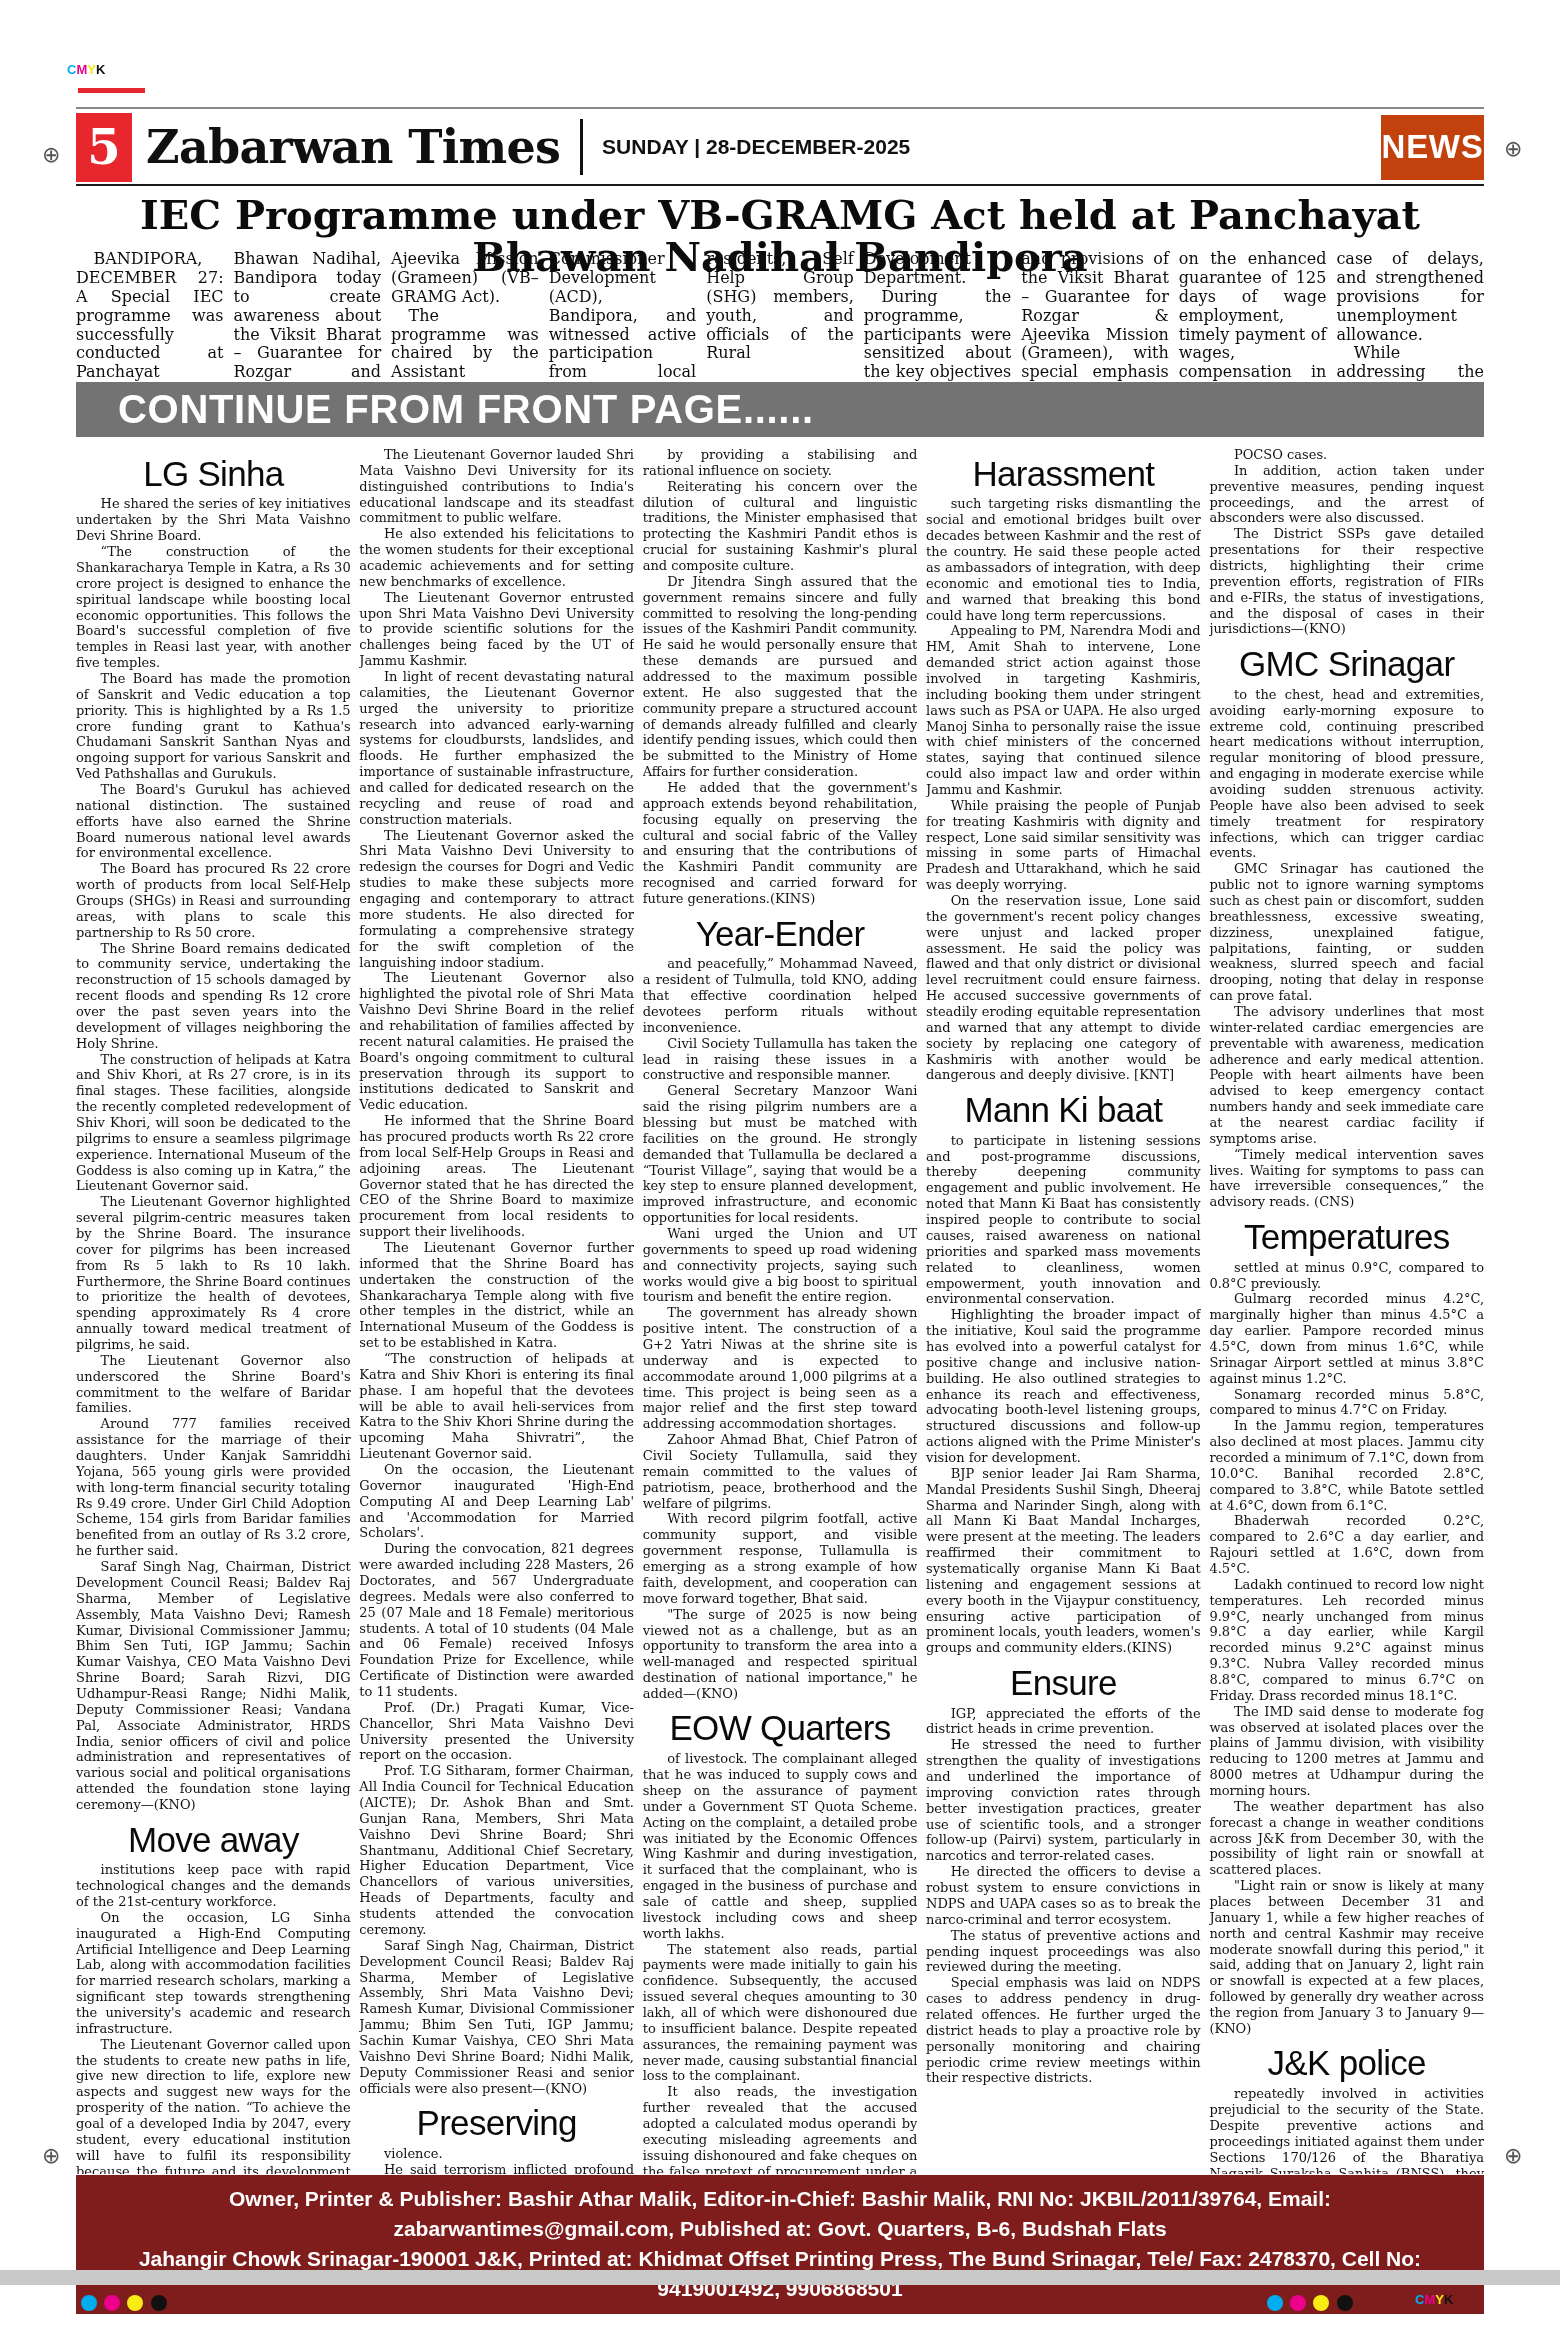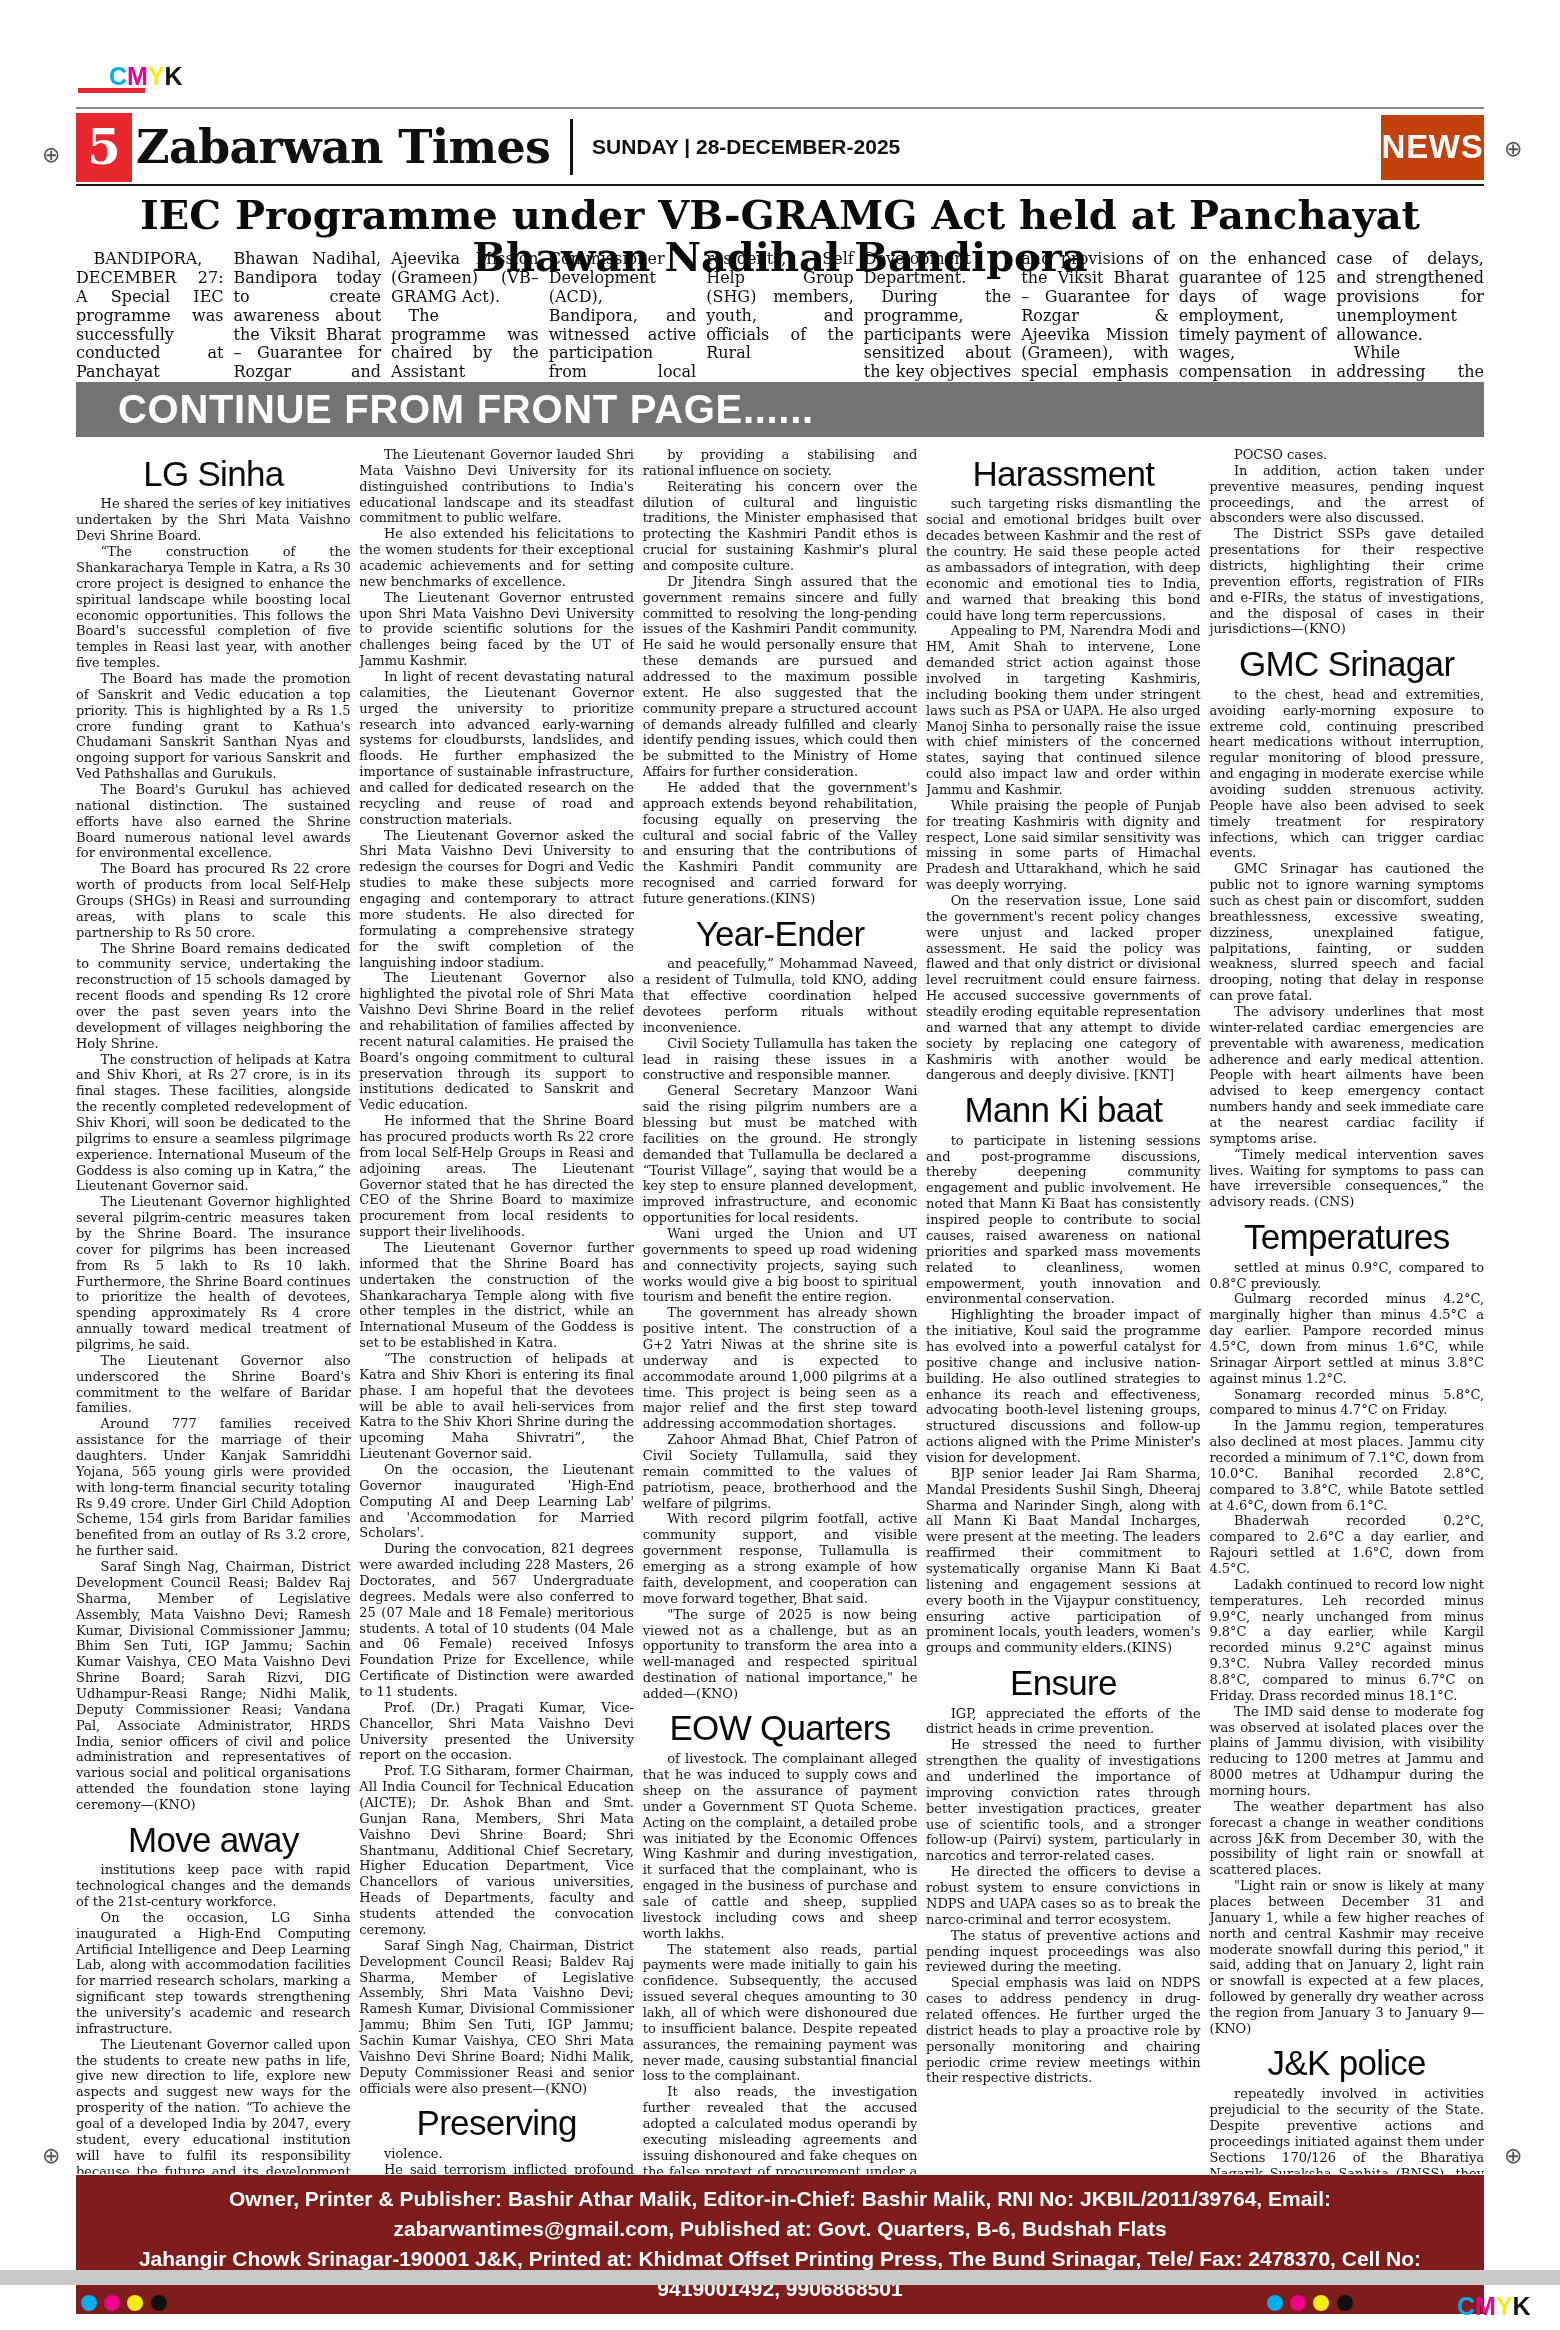--- a/index.html
+++ b/index.html
@@ -1,20 +1,20 @@
 <!DOCTYPE html>
 <html style="font-size:11.6px"><head>
 <meta charset="utf-8">
 <style>
   html,body{margin:0;padding:0;background:#ffffff;}
   #page{position:relative;width:1561px;height:2330px;background:#fff;overflow:hidden;
         font-family:"DejaVu Serif",serif;color:#0e0e0e;}
   .abs{position:absolute;}
   
-  .cmyk{font-family:"Liberation Sans",sans-serif;font-weight:bold;font-size:25px;letter-spacing:0px;margin-left:42px;}
+  .cmyk{font-family:"Liberation Sans",sans-serif;font-weight:bold;font-size:13px;letter-spacing:0px;}
   .cmyk .c{color:#00aeef}.cmyk .m{color:#ec008c}.cmyk .y{color:#f7ec13}.cmyk .k{color:#111}
   .regmark{color:#555;font-size:22px;font-family:"DejaVu Sans",sans-serif;}
   .reg-redbar{background:#e8262d;height:5px;}
   .dotrow span{display:inline-block;width:16px;height:16px;border-radius:50%;margin-right:7.2px;}
   
   .rule-top{background:#8a8a8a;height:2.2px;}
   .rule-bot{background:#1a1a1a;height:2.2px;}
   .page-badge{background:#e8262d;color:#fff;width:56px;height:69px;
       font-family:"DejaVu Serif",serif;font-weight:bold;font-size:48px;
       display:flex;align-items:center;justify-content:center;}
@@ -54,21 +54,21 @@
   <div class="abs regmark" style="left:42px;top:142px;">⊕</div>
   <div class="abs regmark" style="left:1504px;top:136px;">⊕</div>
   <div class="abs regmark" style="left:42px;top:2143px;">⊕</div>
   <div class="abs regmark" style="left:1504px;top:2143px;">⊕</div>
 
   <div class="abs rule-top" style="left:76px;top:107px;width:1408px;"></div>
   <div class="abs" style="left:76px;top:112px;width:1408px;height:70px;display:flex;align-items:center;">
     <div class="page-badge">
         <span>5</span>
       </div>
-    <div class="paper-name" style="margin-left:4px;">Zabarwan Times</div>
+    <div class="paper-name" style="margin-left:14px;">Zabarwan Times</div>
     <div class="mast-div" style="margin:0 19px 0 20px;"></div>
     <div class="date-line">SUNDAY | 28-DECEMBER-2025</div>
     <div style="flex:1"></div>
     <div class="news-box">NEWS</div>
   </div>
   <div class="abs rule-bot" style="left:76px;top:184px;width:1408px;"></div>
 
   <div class="abs headline" style="left:76px;top:194px;width:1408px;">IEC Programme under VB-GRAMG Act held at Panchayat Bhawan Nadihal Bandipora</div>
   <div class="abs lead-body" style="left:76px;top:250px;width:1408px;height:139px;overflow:hidden;">
       <p>BANDIPORA, DECEMBER 27: A Special IEC programme was successfully conducted at Panchayat Bhawan Nadihal, Bandipora today to create awareness about the Viksit Bharat – Guarantee for Rozgar and Ajeevika Mission (Grameen) (VB–GRAMG Act).</p>

